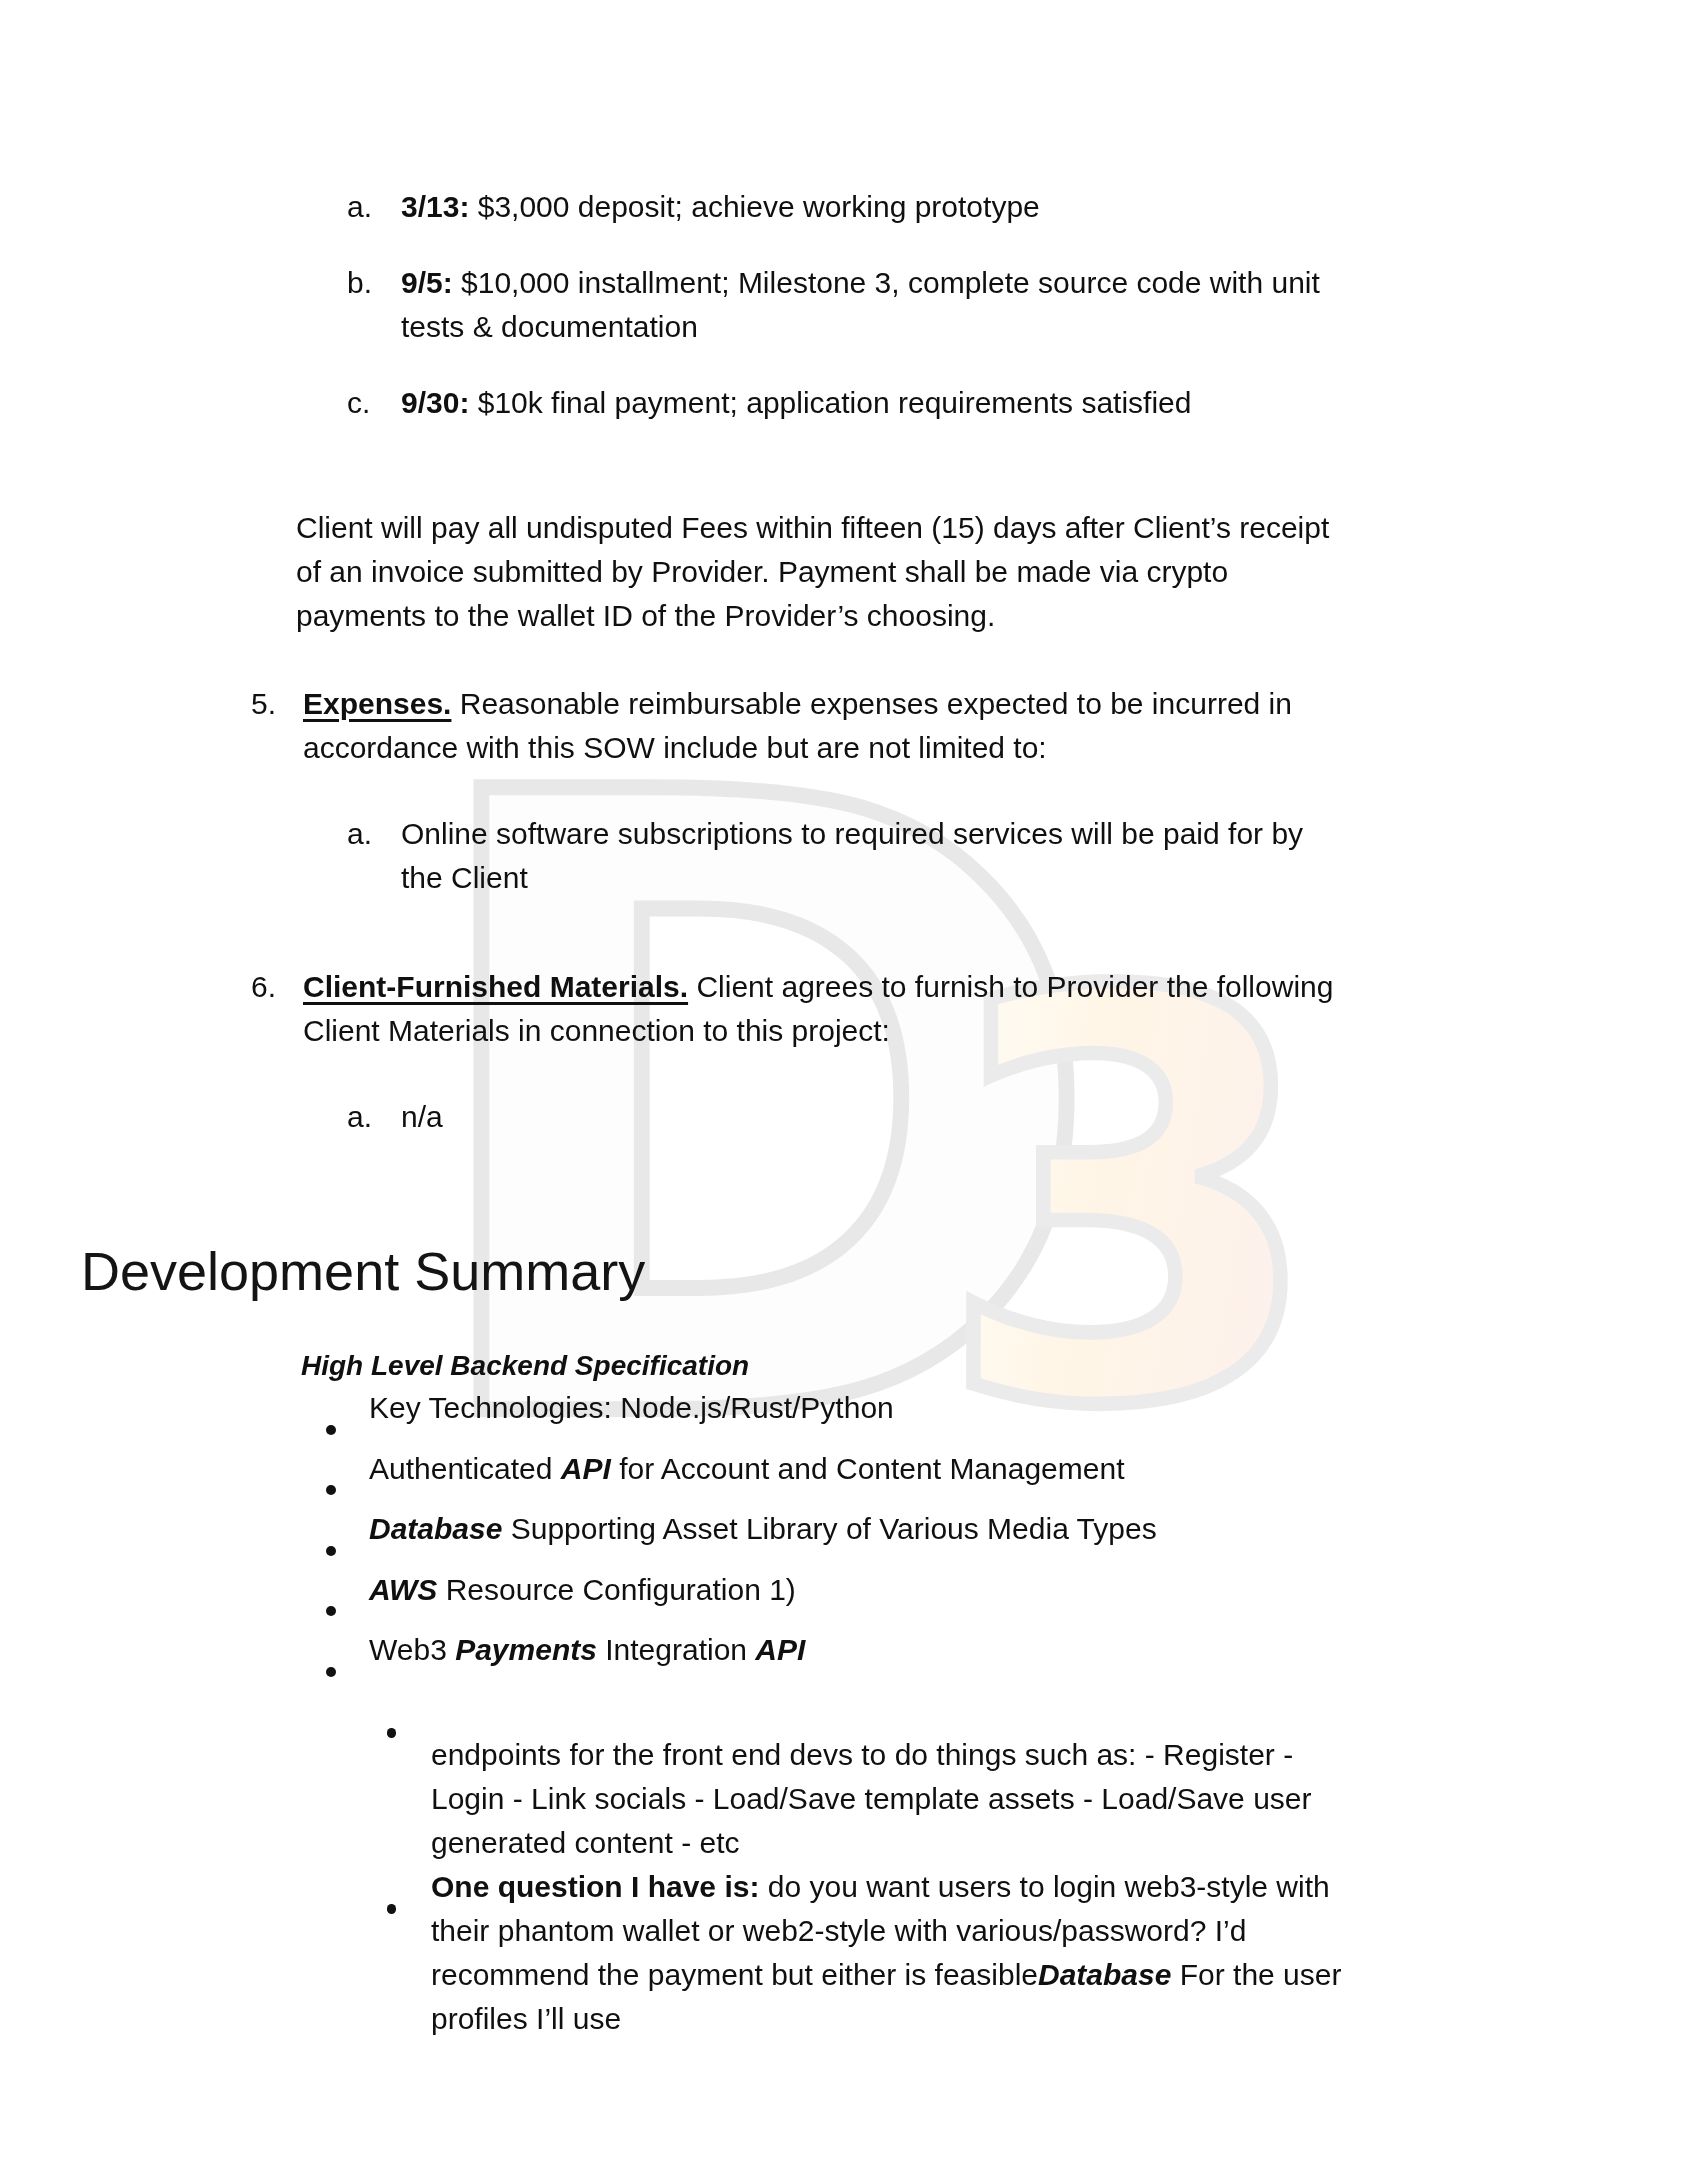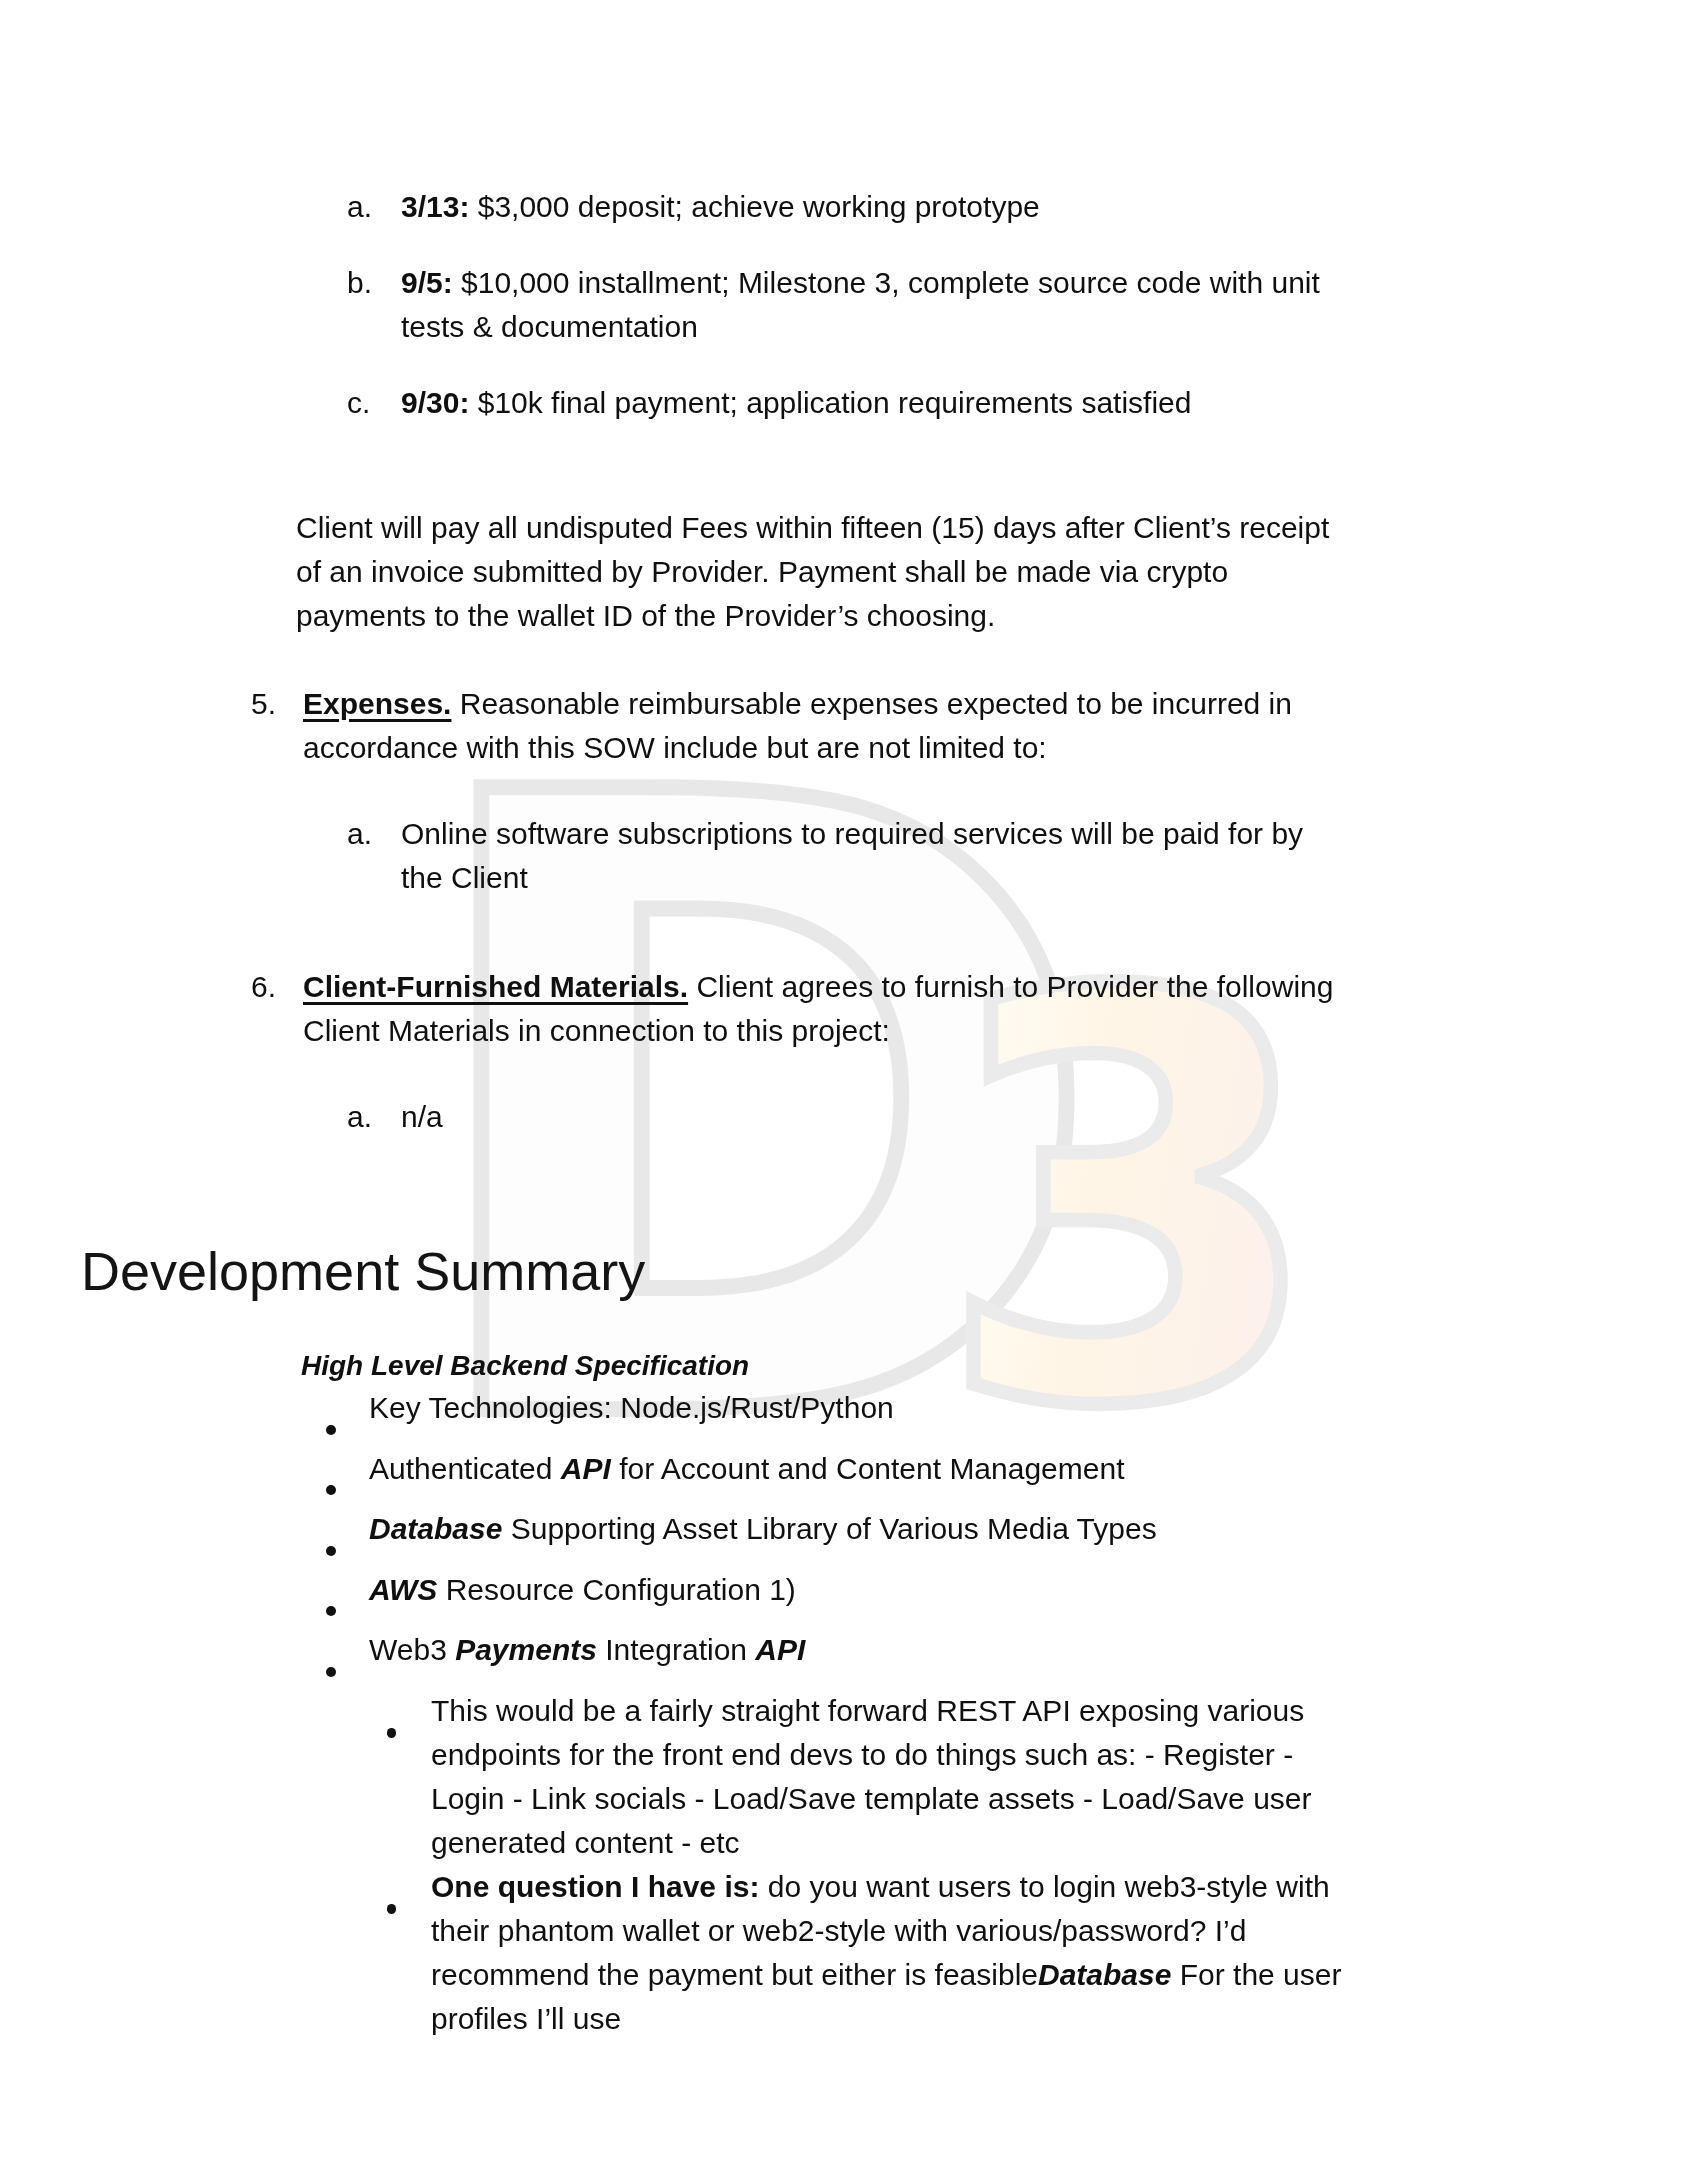--- a/index.html
+++ b/index.html
@@ -106,21 +106,21 @@
       <div class="blk b1">
         <span class="marker"><span class="dotglyph"></span></span>
         <div class="content"><span class="bold italic">AWS</span><span> Resource Configuration 1)</span></div>
       </div>
       <div class="blk b1">
         <span class="marker"><span class="dotglyph"></span></span>
         <div class="content"><span>Web3 </span><span class="bold italic">Payments</span><span> Integration </span><span class="bold italic">API</span></div>
       </div>
       <div class="blk b2">
         <span class="marker"><span class="dotglyph"></span></span>
-        <div class="content"><span>This would be a fairly straight forward REST API exposing various</span><br><span>endpoints for the front end devs to do things such as: - Register -</span><br><span>Login - Link socials - Load/Save template assets - Load/Save user</span><br><span>generated content - etc</span></div>
+        <div class="content"><br><span>endpoints for the front end devs to do things such as: - Register -</span><br><span>Login - Link socials - Load/Save template assets - Load/Save user</span><br><span>generated content - etc</span></div>
       </div>
       <div class="blk b2">
         <span class="marker"><span class="dotglyph"></span></span>
         <div class="content"><span class="bold">One question I have is:</span><span> do you want users to login web3-style with</span><br><span>their phantom wallet or web2-style with various/password? I’d</span><br><span>recommend the payment but either is feasible</span><span class="bold italic">Database</span><span> For the user</span><br><span>profiles I’ll use</span></div>
       </div>
     </div>
 
 </div>
 
 

